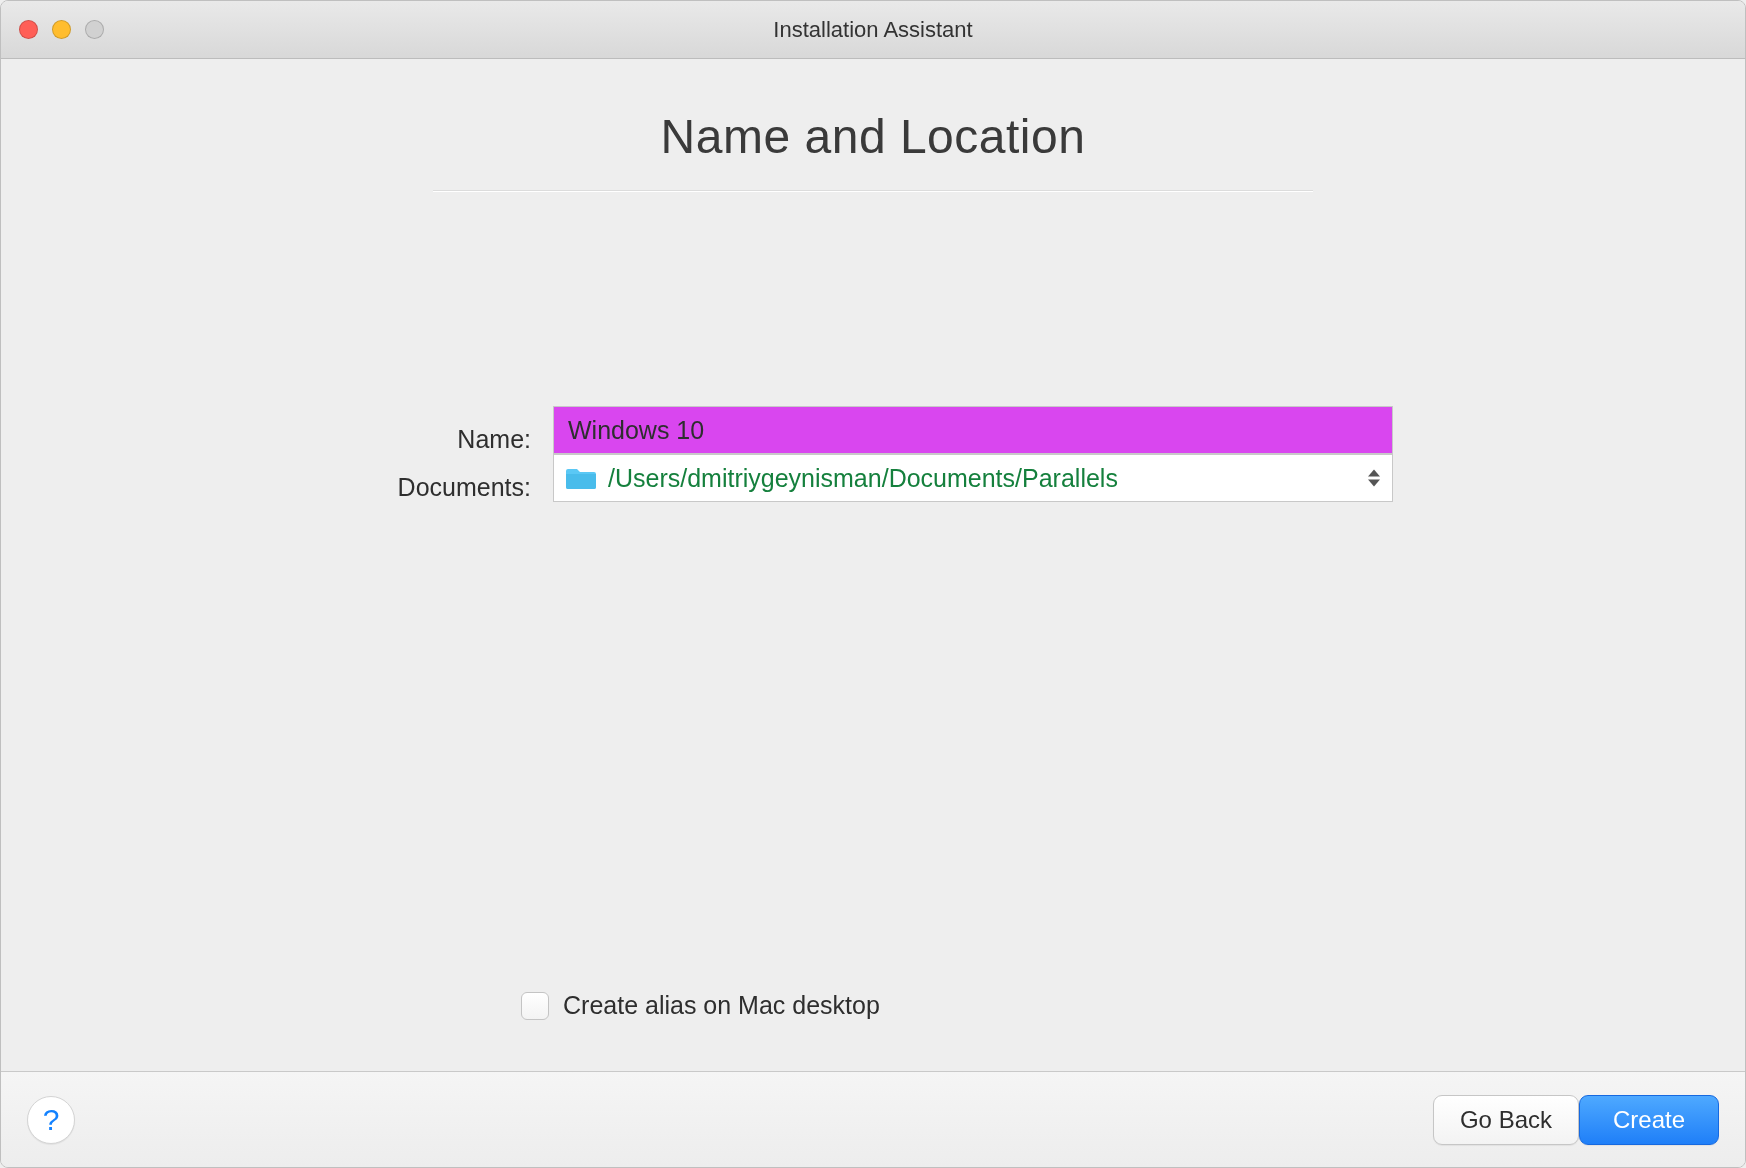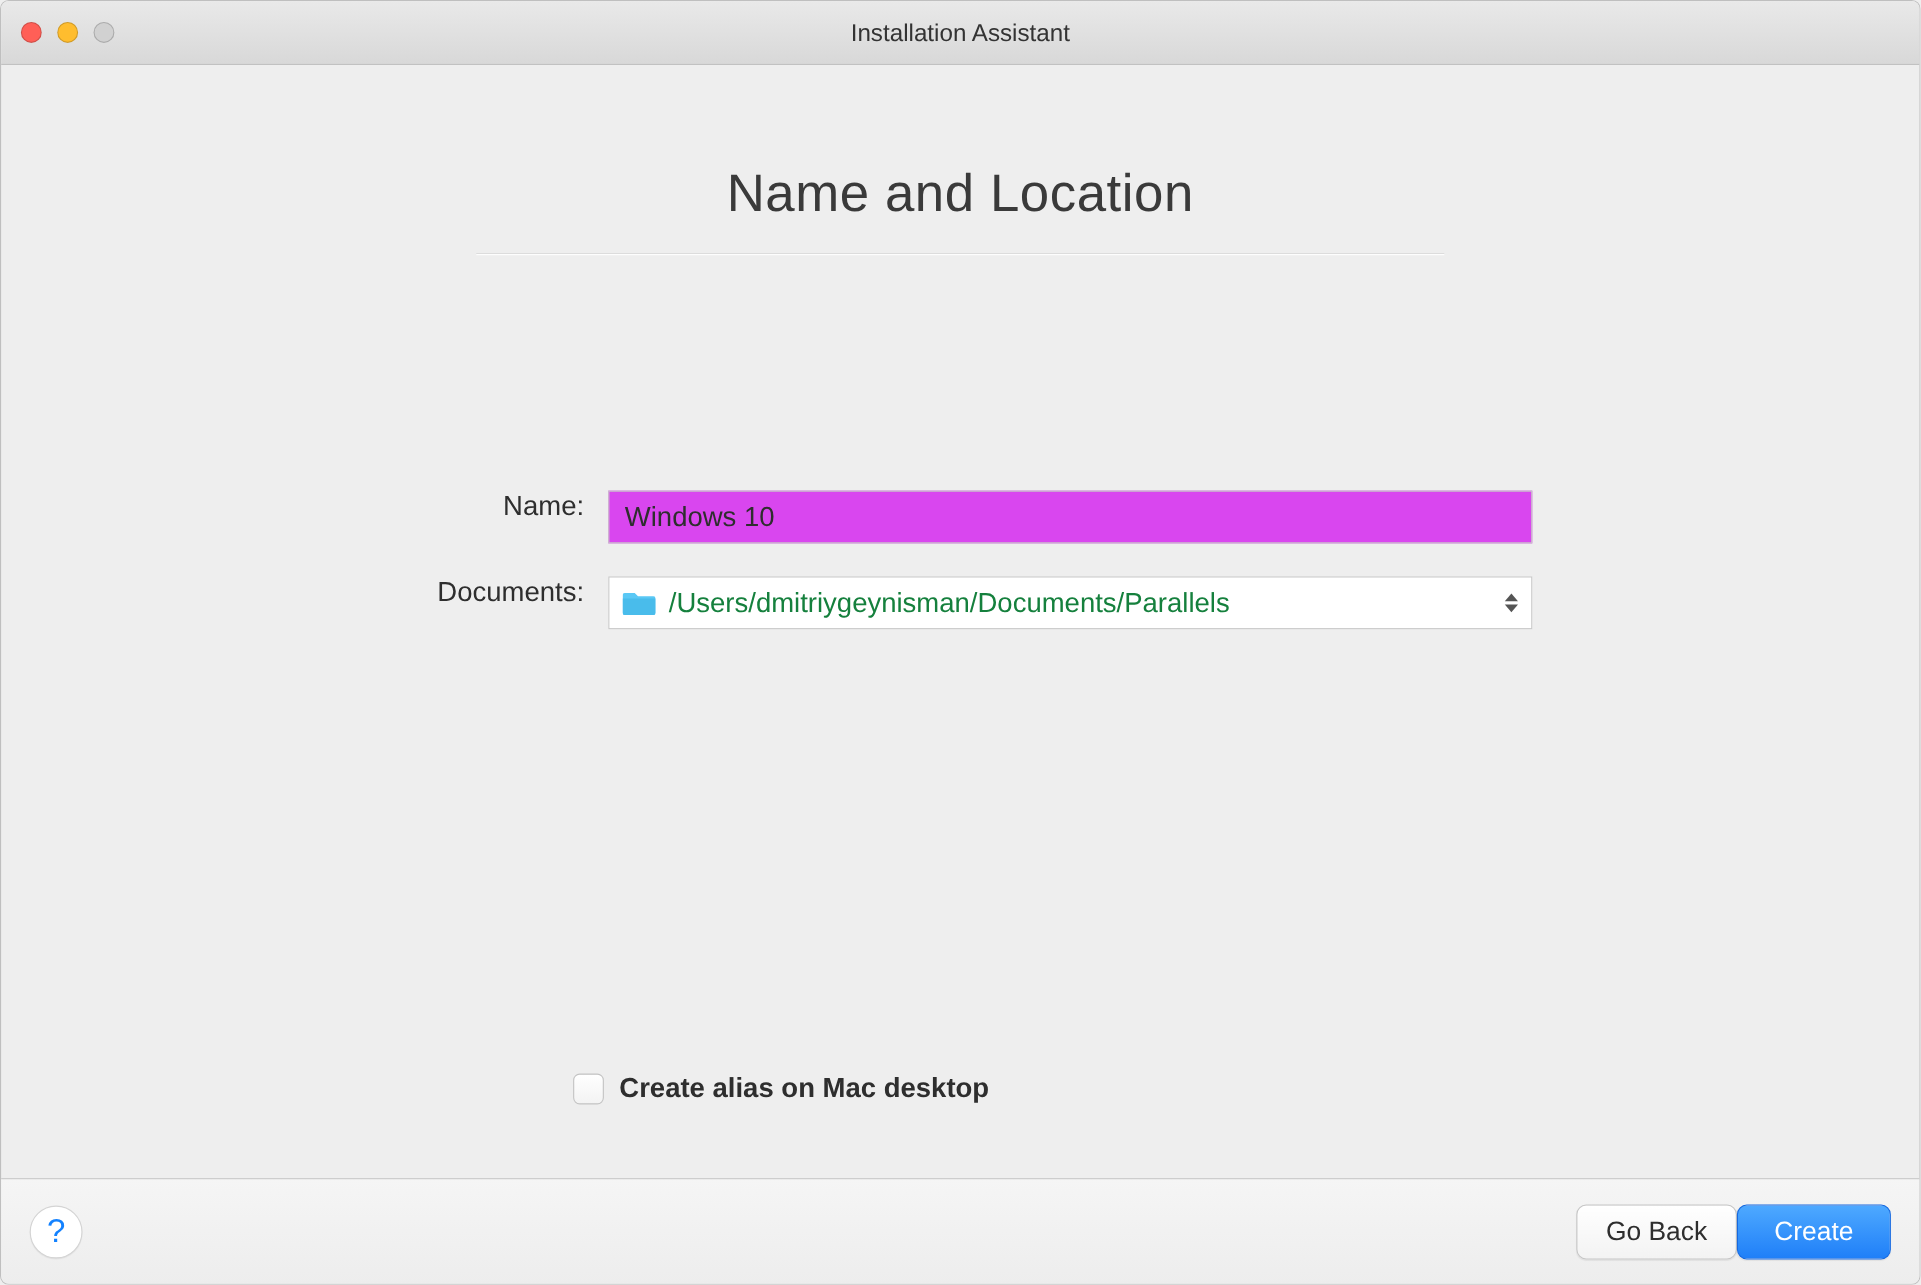--- a/index.html
+++ b/index.html
@@ -13,21 +13,20 @@
     }
     .window {
       width: 1746px;
       height: 1168px;
       background: #eeeeee;
       display: flex;
       flex-direction: column;
       border: 1px solid #bfbfbf;
       border-radius: 8px;
       overflow: hidden;
-      gap: 40px;
     }
     .titlebar {
       height: 58px;
       background: linear-gradient(to bottom, #e9e9e9, #d8d8d8);
       border-bottom: 1px solid #bcbcbc;
       display: flex;
       align-items: center;
       position: relative;
     }
     .traffic {
@@ -64,22 +63,21 @@
       border: none;
       border-top: 1px solid #dcdcdc;
       border-bottom: 1px solid #ffffff;
     }
     .form {
       width: 1040px;
       margin: 214px auto 0 auto;
     }
     .row {
       display: flex;
-      align-items: flex-start;
-      margin-bottom: 30px;
+      align-items: flex-end;
     }
     .label {
       width: 200px;
       text-align: right;
       padding-right: 22px;
       font-size: 25px;
       color: #2e2e2e;
     }
     .input {
       flex: 1;
@@ -118,22 +116,21 @@
       top: 50%; transform: translateY(-50%);
       display: flex; flex-direction: column; gap: 3px;
     }
     .arr { width: 0; height: 0; border-left: 6px solid transparent; border-right: 6px solid transparent; }
     .arr.up { border-bottom: 7px solid #555; }
     .arr.down { border-top: 7px solid #555; }
 
     .checks {
       position: absolute;
       left: 520px;
-      top: 876px;
-      font-weight: bold;
+      top: 932px;
     }
     .check-row {
       display: flex;
       align-items: center;
       gap: 14px;
       margin-bottom: 20px;
       font-size: 25px;
       color: #2e2e2e;
     }
     .checkbox {

